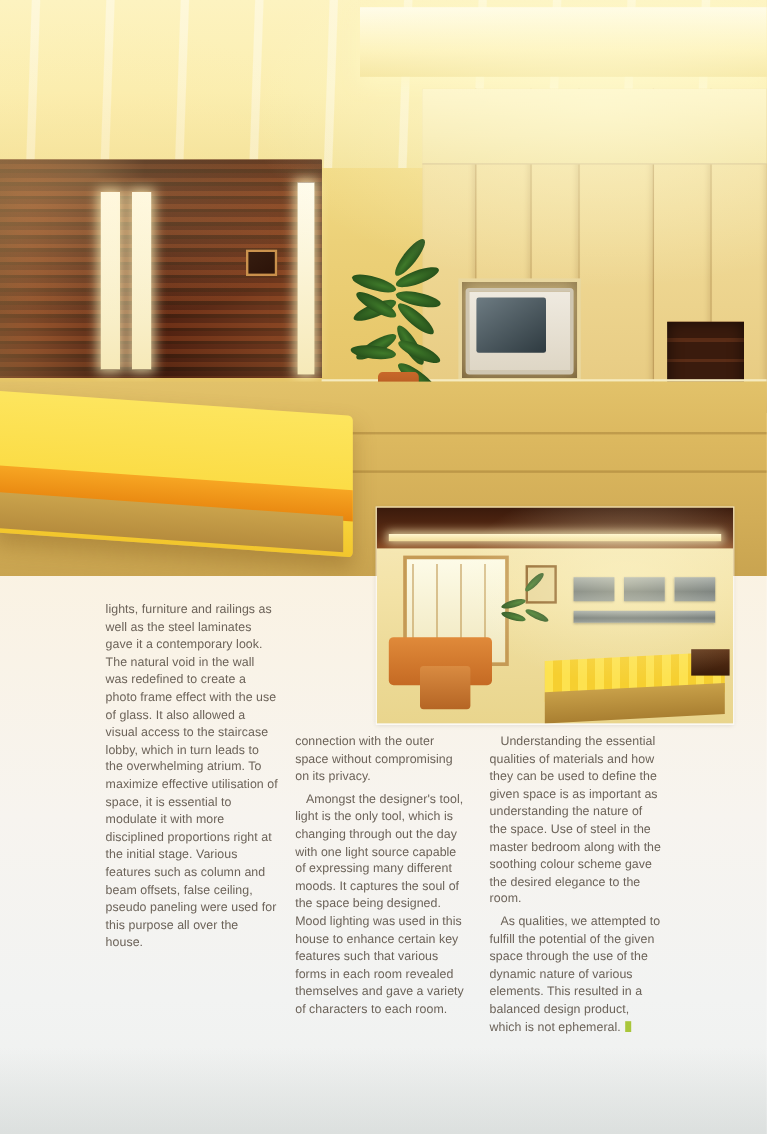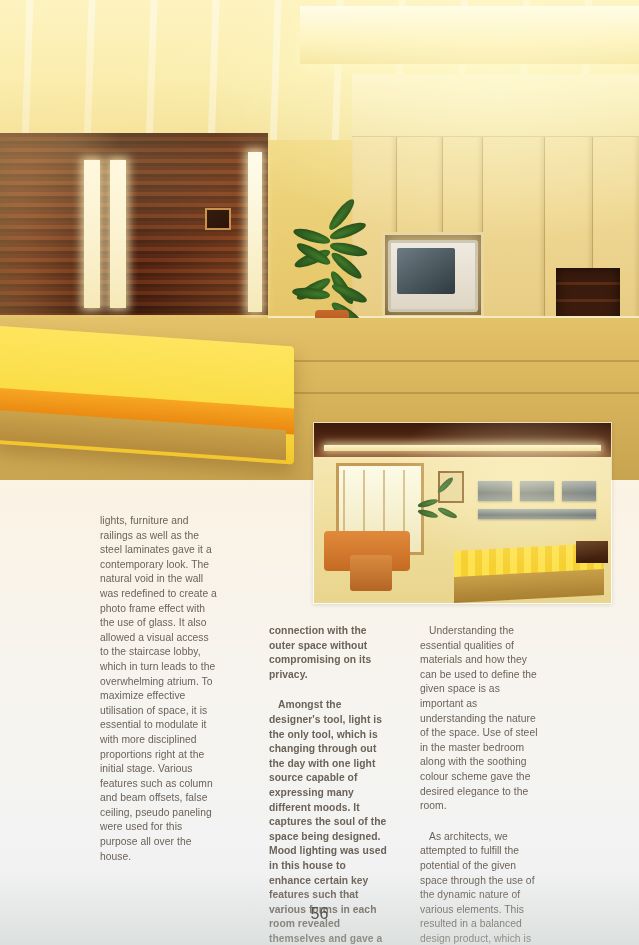--- a/index.html
+++ b/index.html
@@ -325,24 +325,24 @@
     position: absolute;
     top: 0;
     width: 152px;
     font-size: 10.3px;
     line-height: 14.6px;
     color: #6b6258;
     text-align: left;
     letter-spacing: .05px;
   }
   .col.c1 { left: 0; }
-  .col.c2 { left: 169px; top: 110px; font-weight: bold; }
+  .col.c2 { left: 158px; top: 110px; }
   .col.c3 { left: 320px; top: 110px; }
   .col p {
-    margin: 16px;
+    margin: 4px;
   }
   .col p.indent {
     text-indent: 9px;
   }
   .endmark {
     display: inline-block;
     width: 5px;
     height: 9px;
     background: #a9c63a;
     margin-left: 4px;
@@ -457,20 +457,19 @@
       <p>lights, furniture and railings as well as the steel laminates gave it a contemporary look. The natural void in the wall was redefined to create a photo frame effect with the use of glass. It also allowed a visual access to the staircase lobby, which in turn leads to the overwhelming atrium. To maximize effective utilisation of space, it is essential to modulate it with more disciplined proportions right at the initial stage. Various features such as column and beam offsets, false ceiling, pseudo paneling were used for this purpose all over the house.</p>
     </div>
 
     <div class="col c2">
       <p>connection with the outer space without compromising on its privacy.</p>
       <p class="indent">Amongst the designer's tool, light is the only tool, which is changing through out the day with one light source capable of expressing many different moods. It captures the soul of the space being designed. Mood lighting was used in this house to enhance certain key features such that various forms in each room revealed themselves and gave a variety of characters to each room.</p>
     </div>
 
     <div class="col c3">
       <p class="indent">Understanding the essential qualities of materials and how they can be used to define the given space is as important as understanding the nature of the space. Use of steel in the master bedroom along with the soothing colour scheme gave the desired elegance to the room.</p>
-      <p class="indent"><span>As architects, we attempted to fulfill the potential of the given space through the use of the dynamic nature of various elements. This resulted in a balanced design product, which is not ephemeral.</span><span class="endmark"></span></p>
+      <p class="indent"><span>As qualities, we attempted to fulfill the potential of the given space through the use of the dynamic nature of various elements. This resulted in a balanced design product, which is not ephemeral.</span><span class="endmark"></span></p>
     </div>
 
   </div>
 
   <div class="page-footer-wash"></div>
-  <div class="page-number">56</div>
 </div>
 
 </body></html>

